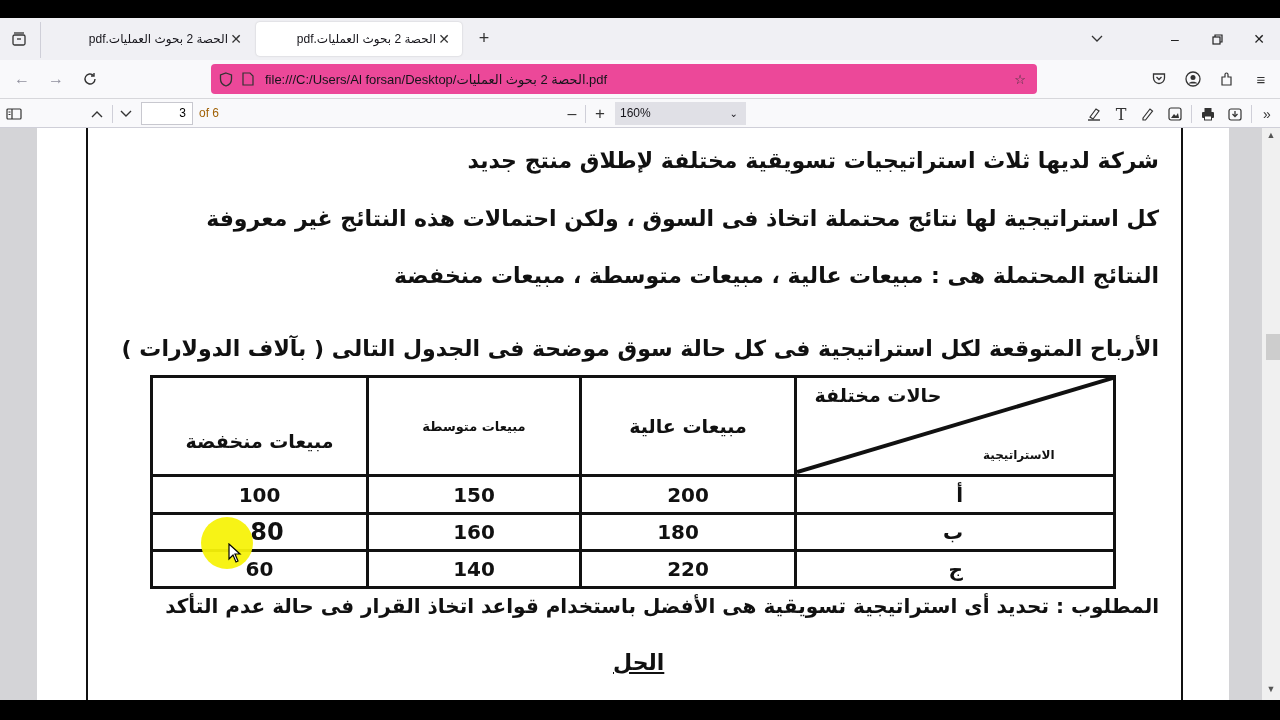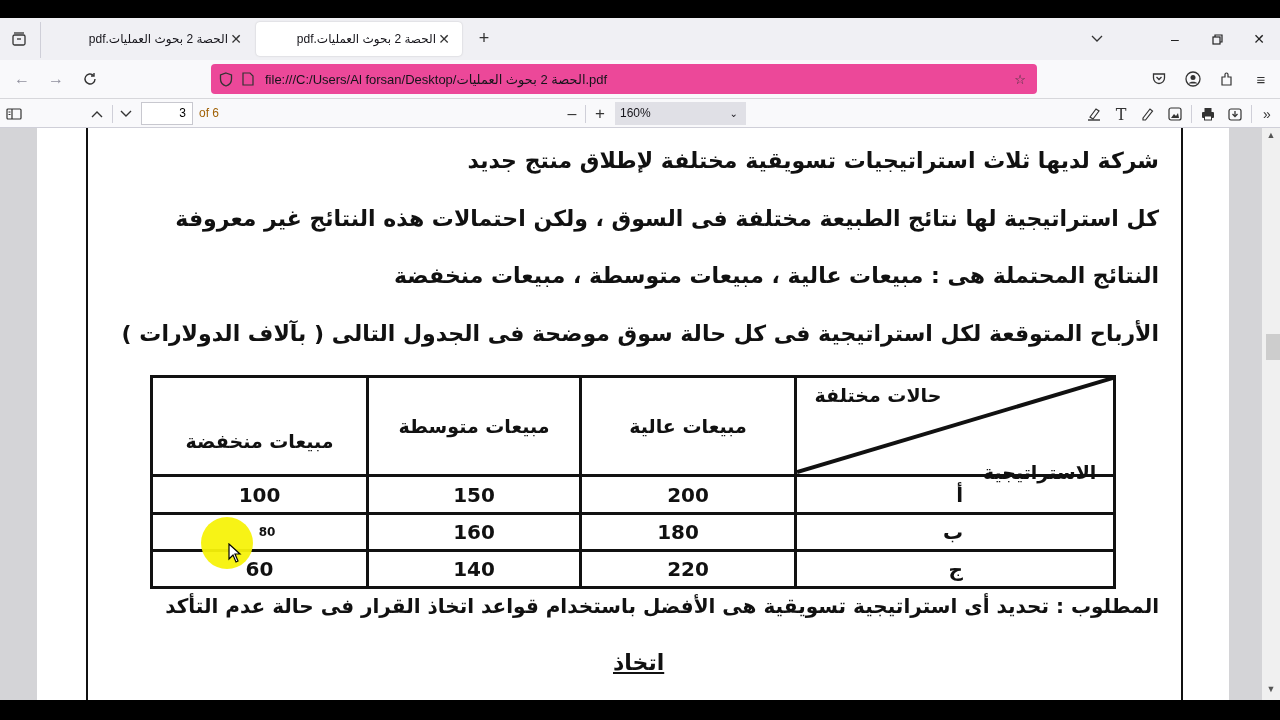--- a/index.html
+++ b/index.html
@@ -197,62 +197,62 @@
   <div class="vsep" style="left:1251px"></div>
   <span class="ic" style="left:1256px">»</span>
 </div>
 
 <div class="viewer">
   <div class="page">
     <div class="page-border-l"></div>
     <div class="page-border-r"></div>
 
     <div class="line" style="top:20px">شركة لديها ثلاث استراتيجيات تسويقية مختلفة لإطلاق منتج جديد</div>
-    <div class="line" style="top:78px">كل استراتيجية لها نتائج الطبيعة مختلفة فى السوق ، ولكن احتمالات هذه النتائج غير معروفة</div>
+    <div class="line" style="top:78px">كل استراتيجية لها نتائج محتملة اتخاذ فى السوق ، ولكن احتمالات هذه النتائج غير معروفة</div>
     <div class="line" style="top:135px">النتائج المحتملة هى : مبيعات عالية ، مبيعات متوسطة ، مبيعات منخفضة</div>
-    <div class="line" style="top:193px">الأرباح المتوقعة لكل استراتيجية فى كل حالة سوق موضحة فى الجدول التالى ( بآلاف الدولارات )</div>
+    <div class="line" style="top:208px">الأرباح المتوقعة لكل استراتيجية فى كل حالة سوق موضحة فى الجدول التالى ( بآلاف الدولارات )</div>
 
     <div class="table">
 
       <div class="vline" style="left:213px"></div>
       <div class="vline" style="left:426px"></div>
       <div class="vline" style="left:641px"></div>
 
       <div class="hline" style="top:96px"></div>
       <div class="hline" style="top:134px"></div>
       <div class="hline" style="top:171px"></div>
 
       <svg style="position:absolute;left:644px;top:0" width="316" height="96">
         <line x1="0" y1="94" x2="316" y2="0" stroke="#111" stroke-width="4"></line>
       </svg>
       <div class="cell" style="left:650px;top:2px;width:150px;height:30px;font-size:19px;direction:rtl">حالات مختلفة</div>
-      <div class="cell" style="left:830px;top:79px;width:130px;height:30px;font-size:19px;direction:rtl;justify-content:flex-end">الاستراتيجية</div>
+      <div class="cell" style="left:830px;top:62px;width:130px;height:30px;font-size:12px;direction:rtl;justify-content:flex-end">الاستراتيجية</div>
 
       <div class="cell" style="left:429px;top:0;width:212px;height:96px;font-size:19px;direction:rtl">مبيعات عالية</div>
-      <div class="cell" style="left:216px;top:0;width:210px;height:96px;font-size:19px;direction:rtl">مبيعات متوسطة</div>
+      <div class="cell" style="left:216px;top:0;width:210px;height:96px;font-size:13px;direction:rtl">مبيعات متوسطة</div>
       <div class="cell" style="left:0;top:0;width:213px;height:125px;font-size:19px;direction:rtl">مبيعات منخفضة</div>
 
       <div class="cell" style="left:644px;top:99px;width:316px;height:35px;font-size:20px;justify-content:flex-end;padding-right:150px">أ</div>
       <div class="cell" style="left:429px;top:99px;width:212px;height:35px;font-size:20px">200</div>
       <div class="cell" style="left:216px;top:99px;width:210px;height:35px;font-size:20px">150</div>
       <div class="cell" style="left:0;top:99px;width:213px;height:35px;font-size:20px">100</div>
 
       <div class="cell" style="left:644px;top:137px;width:316px;height:34px;font-size:20px;justify-content:flex-end;padding-right:150px">ب</div>
       <div class="cell" style="left:429px;top:137px;width:192px;height:34px;font-size:20px">180</div>
       <div class="cell" style="left:216px;top:137px;width:210px;height:34px;font-size:20px">160</div>
-      <div class="cell" style="left:0;top:137px;width:228px;height:34px;font-size:12px">80</div>
+      <div class="cell" style="left:0;top:137px;width:228px;height:34px;font-size:24px">80</div>
 
       <div class="cell" style="left:644px;top:174px;width:316px;height:34px;font-size:20px;justify-content:flex-end;padding-right:150px">ج</div>
       <div class="cell" style="left:429px;top:174px;width:212px;height:34px;font-size:20px">220</div>
       <div class="cell" style="left:216px;top:174px;width:210px;height:34px;font-size:20px">140</div>
       <div class="cell" style="left:0;top:174px;width:213px;height:34px;font-size:20px">60</div>
     </div>
 
     <div class="line" style="top:466px;font-size:20px">المطلوب : تحديد أى استراتيجية تسويقية هى الأفضل باستخدام قواعد اتخاذ القرار فى حالة عدم التأكد</div>
-    <div class="line" style="top:522px;right:auto;left:576px;text-decoration:underline;font-size:22px">اتخاذ</div>
+    <div class="line" style="top:522px;right:auto;left:576px;text-decoration:underline;font-size:22px">الحل</div>
   </div>
 </div>
 
 <div class="cursor-hl"></div>
 <svg style="position:absolute;left:228px;top:543px" width="14" height="20" viewBox="0 0 14 20">
   <path d="M1 1 L1 16 L5 12 L8 19 L10 18 L7 11 L12 11 Z" fill="#fff" stroke="#000" stroke-width="1.2"></path>
 </svg>
 
 <div class="scroll">
   <div class="up" style="top:2px">▲</div>

